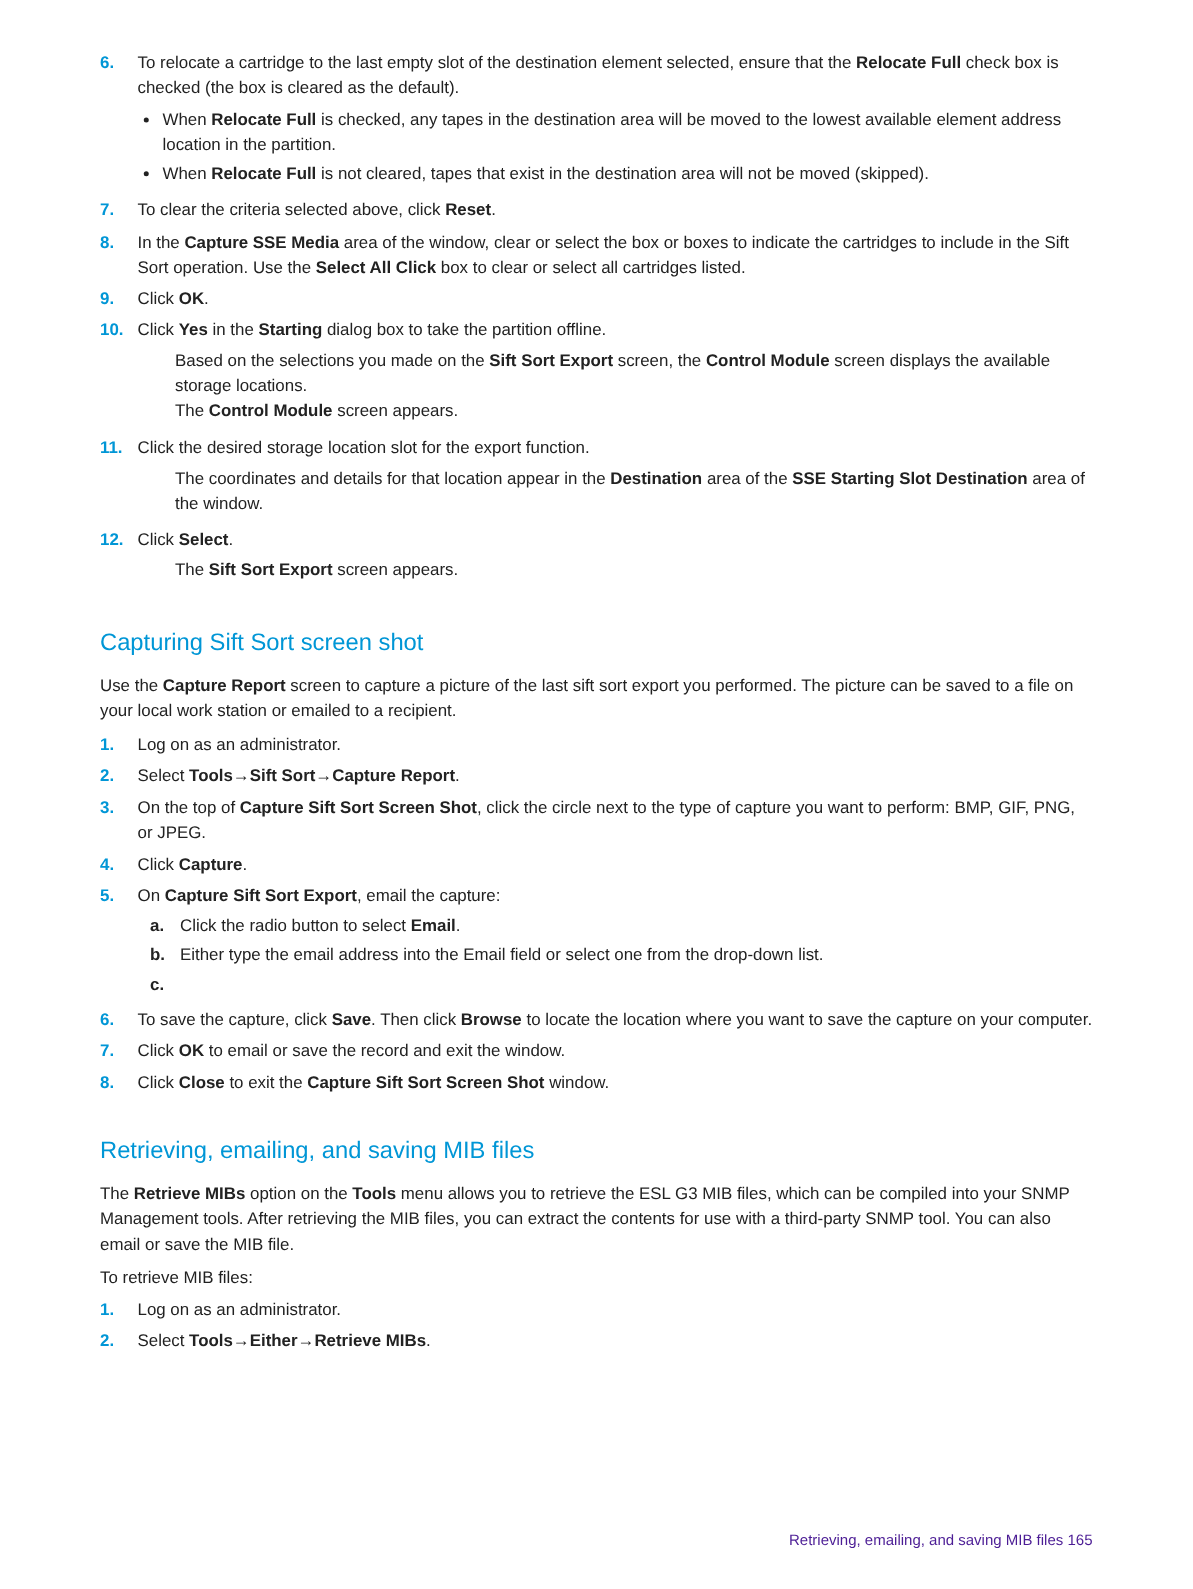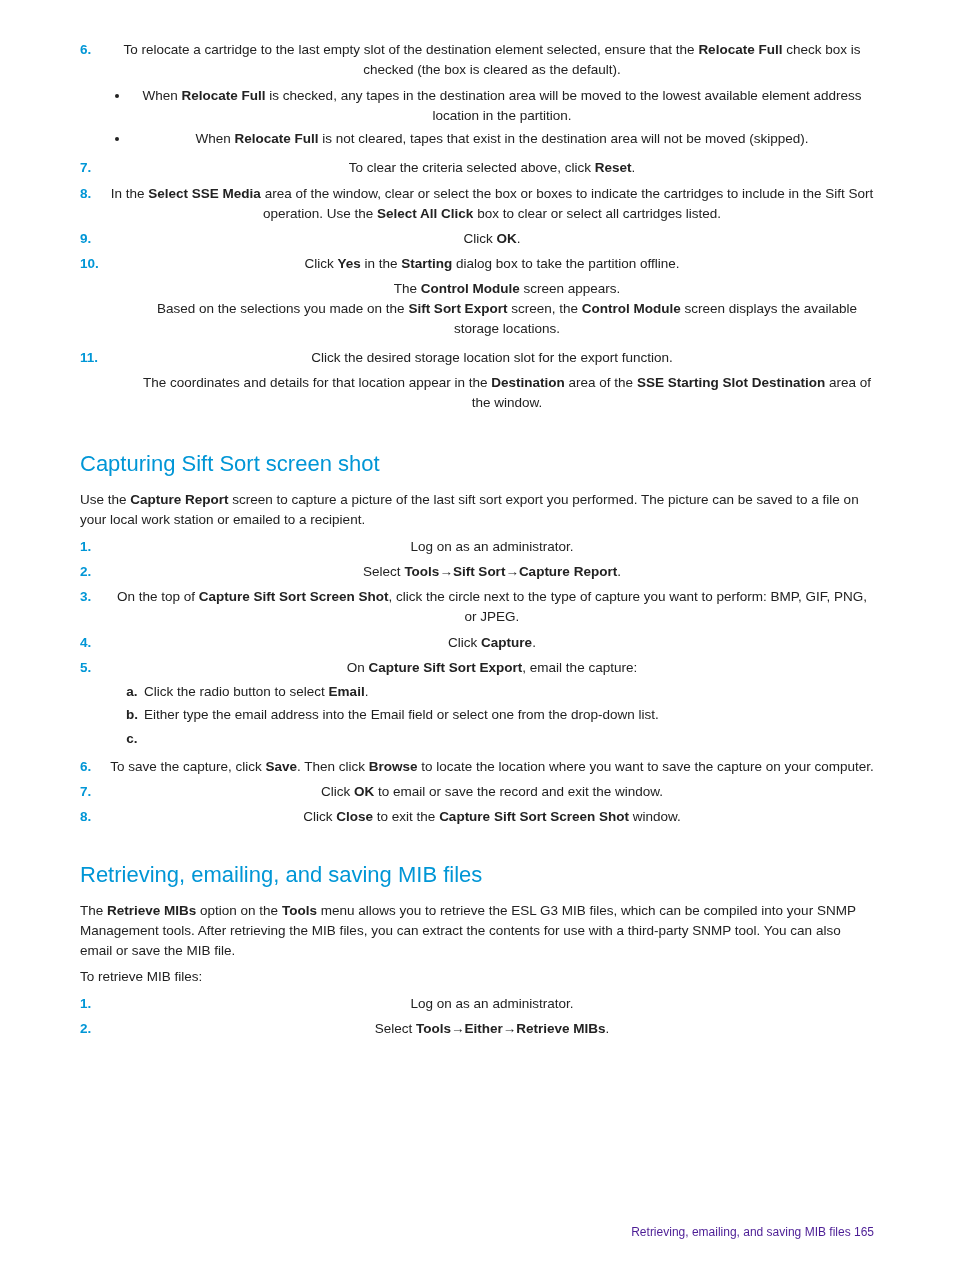--- a/index.html
+++ b/index.html
@@ -8,21 +8,21 @@
       font-size: 13.5px;
       color: #222;
       background: #fff;
       width: 954px;
       min-height: 1271px;
       padding: 40px 80px 60px 80px;
       line-height: 1.5;
     }
     .section-heading {
       color: #0096d6;
-      font-size: 22px;
+      font-size: 19px;
       font-weight: normal;
       margin-top: 30px;
       margin-bottom: 10px;
     }
     .body-text {
       margin-bottom: 6px;
       margin-left: 0;
     }
     .numbered-list {
       list-style: none;
@@ -35,21 +35,20 @@
       align-items: flex-start;
     }
     .num {
       color: #0096d6;
       font-weight: bold;
       min-width: 30px;
       flex-shrink: 0;
     }
     .li-content {
       flex: 1;
-      text-align: center;
     }
     .sub-list {
       list-style: disc;
       margin-left: 20px;
       margin-top: 5px;
       margin-bottom: 4px;
     }
     .sub-list li {
       margin-bottom: 3px;
     }
@@ -102,52 +101,61 @@
     <li>
       <span class="num">7.</span>
       <div class="li-content">
         <span>To clear the criteria selected above, click <b>Reset</b>.</span>
       </div>
     </li>
 
     <li>
       <span class="num">8.</span>
       <div class="li-content">
-        <span>In the <b>Select SSE Media</b> area of the window, clear or select the box or boxes to indicate the cartridges to include in the Sift Sort operation. Use the <b>Select All Click</b> box to clear or select all cartridges listed.</span>
+        <span>In the <b>Capture SSE Media</b> area of the window, clear or select the box or boxes to indicate the cartridges to include in the Sift Sort operation. Use the <b>Select All Click</b> box to clear or select all cartridges listed.</span>
       </div>
     </li>
 
     <li>
       <span class="num">9.</span>
       <div class="li-content">
         <span>Click <b>OK</b>.</span>
       </div>
     </li>
 
     <li>
       <span class="num">10.</span>
       <div class="li-content">
         <span>Click <b>Yes</b> in the <b>Starting</b> dialog box to take the partition offline.</span>
         <div class="indent-block">
+          <p>Based on the selections you made on the <b>Sift Sort Export</b> screen, the <b>Control Module</b> screen displays the available storage locations.</p>
           <p>The <b>Control Module</b> screen appears.</p>
-          <p>Based on the selections you made on the <b>Sift Sort Export</b> screen, the <b>Control Module</b> screen displays the available storage locations.</p>
         </div>
       </div>
     </li>
 
     <li>
       <span class="num">11.</span>
       <div class="li-content">
         <span>Click the desired storage location slot for the export function.</span>
         <div class="indent-block">
           <p>The coordinates and details for that location appear in the <b>Destination</b> area of the <b>SSE Starting Slot Destination</b> area of the window.</p>
         </div>
       </div>
     </li>
 
+    <li>
+      <span class="num">12.</span>
+      <div class="li-content">
+        <span>Click <b>Select</b>.</span>
+        <div class="indent-block">
+          <p>The <b>Sift Sort Export</b> screen appears.</p>
+        </div>
+      </div>
+    </li>
 
   </ul>
 
   <h2 class="section-heading">Capturing Sift Sort screen shot</h2>
 
   <p class="body-text">
     Use the <b>Capture Report</b> screen to capture a picture of the last sift sort export you performed. The picture can be saved to a file on your local work station or emailed to a recipient.
   </p>
 
   <ul class="numbered-list">

